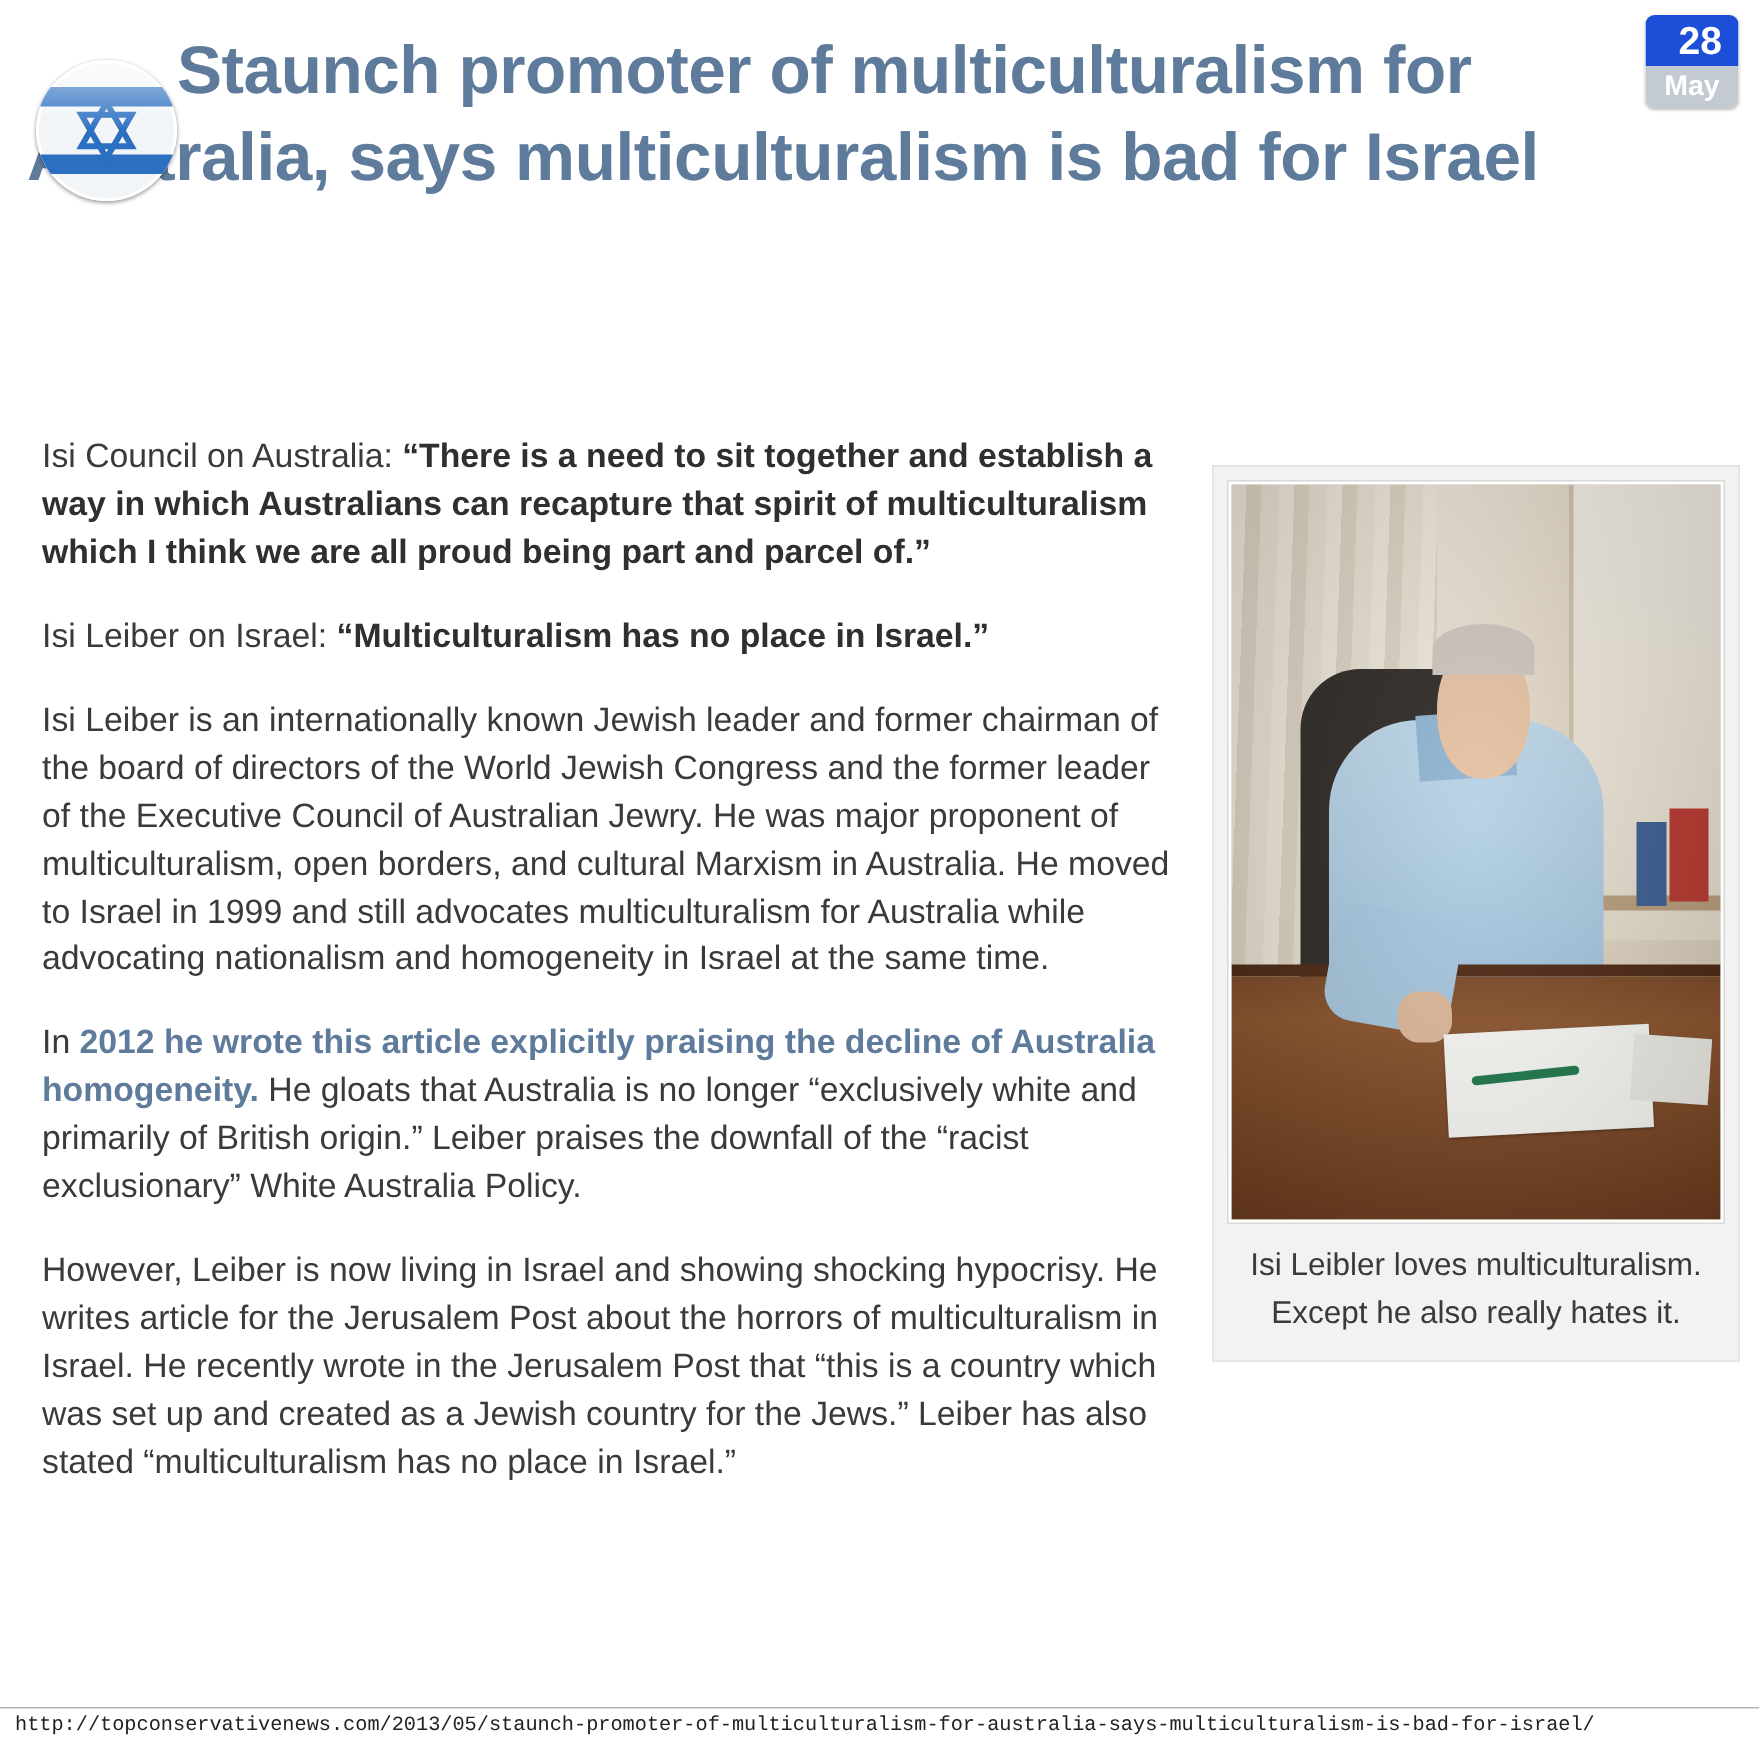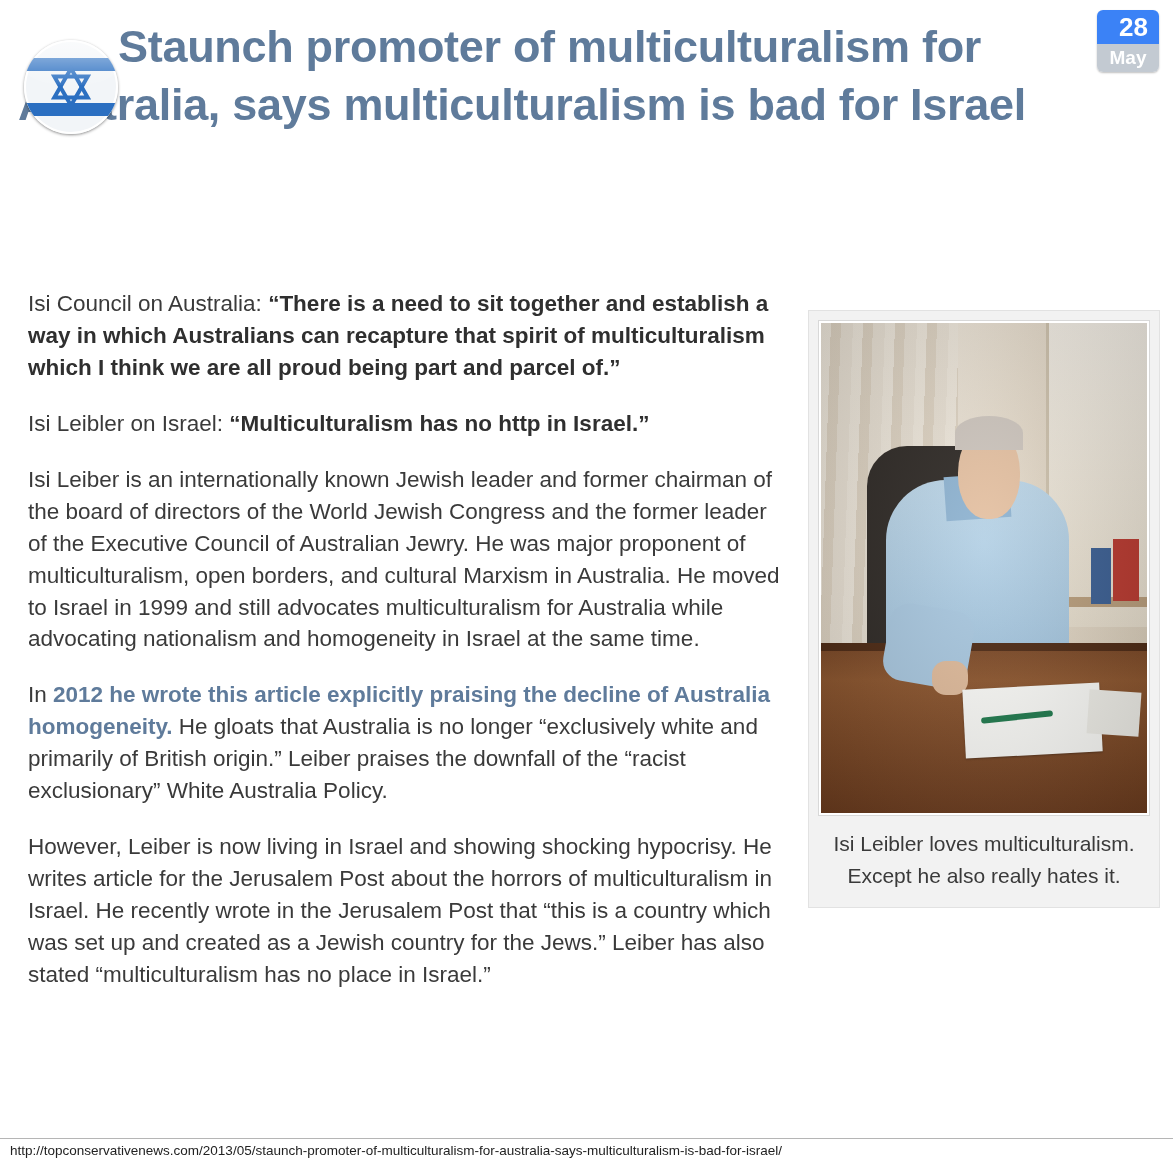--- a/index.html
+++ b/index.html
@@ -22,21 +22,21 @@
     top: 10px;
     right: 14px;
     width: 62px;
     border-radius: 6px;
     overflow: hidden;
     box-shadow: 0 1px 2px rgba(0,0,0,.25);
     text-align: center;
     font-family: "Liberation Sans", sans-serif;
   }
   #date-badge .day {
-    background: #3b82f6;
+    background: #1d4ed8;
     color: #ffffff;
     font-size: 26px;
     font-weight: bold;
     line-height: 34px;
     height: 34px;
     padding-left: 11px;
   }
   #date-badge .month {
     background: #c3cad2;
     color: #ffffff;
@@ -257,21 +257,21 @@
     position: absolute;
     left: 0;
     bottom: 0;
     width: 100%;
     background: #ffffff;
     border-top: 1px solid #b5b5b5;
     font-size: 13.5px;
     color: #222;
     padding: 4px 0 4px 10px;
     box-sizing: border-box;
-    font-family: Liberation Sans, sans-serif;
+    font-family: Liberation Mono, monospace;
     white-space: nowrap;
     overflow: hidden;
   }
 </style>
 </head>
 <body>
 
 <div id="date-badge">
   <div class="day">28</div>
   <div class="month">May</div>
@@ -319,21 +319,21 @@
       </div>
       <div class="caption">Isi Leibler loves multiculturalism. Except he also really hates it.</div>
     </div>
   </div>
 
   <p>
     <span>Isi Council on Australia: </span><span class="q">“There is a need to sit together and establish a way in which Australians can recapture that spirit of multiculturalism which I think we are all proud being part and parcel of.”</span>
   </p>
 
   <p>
-    <span>Isi Leibler on Israel:  </span><span class="q">“Multiculturalism has no http in Israel.”</span>
+    <span>Isi Leiber on Israel:  </span><span class="q">“Multiculturalism has no place in Israel.”</span>
   </p>
 
   <p>Isi Leiber is an internationally known Jewish leader and former chairman of the board of directors of the World Jewish Congress and the former leader of the Executive Council of Australian Jewry. He was major proponent of multiculturalism, open borders, and cultural Marxism in Australia. He moved to Israel in 1999 and still advocates multiculturalism for Australia while advocating nationalism and homogeneity in Israel at the same time.</p>
 
   <p>
     <span>In </span><a class="inline-link" href="#">2012 he wrote this article explicitly praising the decline of Australia homogeneity.</a><span> He gloats that Australia is no longer “exclusively white and primarily of British origin.” Leiber praises the downfall of the “racist exclusionary” White Australia Policy.</span>
   </p>
 
   <p>However, Leiber is now living in Israel and showing shocking hypocrisy. He writes article for the Jerusalem Post about the horrors of multiculturalism in Israel. He recently wrote in the Jerusalem Post that “this is a country which was set up and created as a Jewish country for the Jews.” Leiber has also stated “multiculturalism has no place in Israel.”</p>
 

